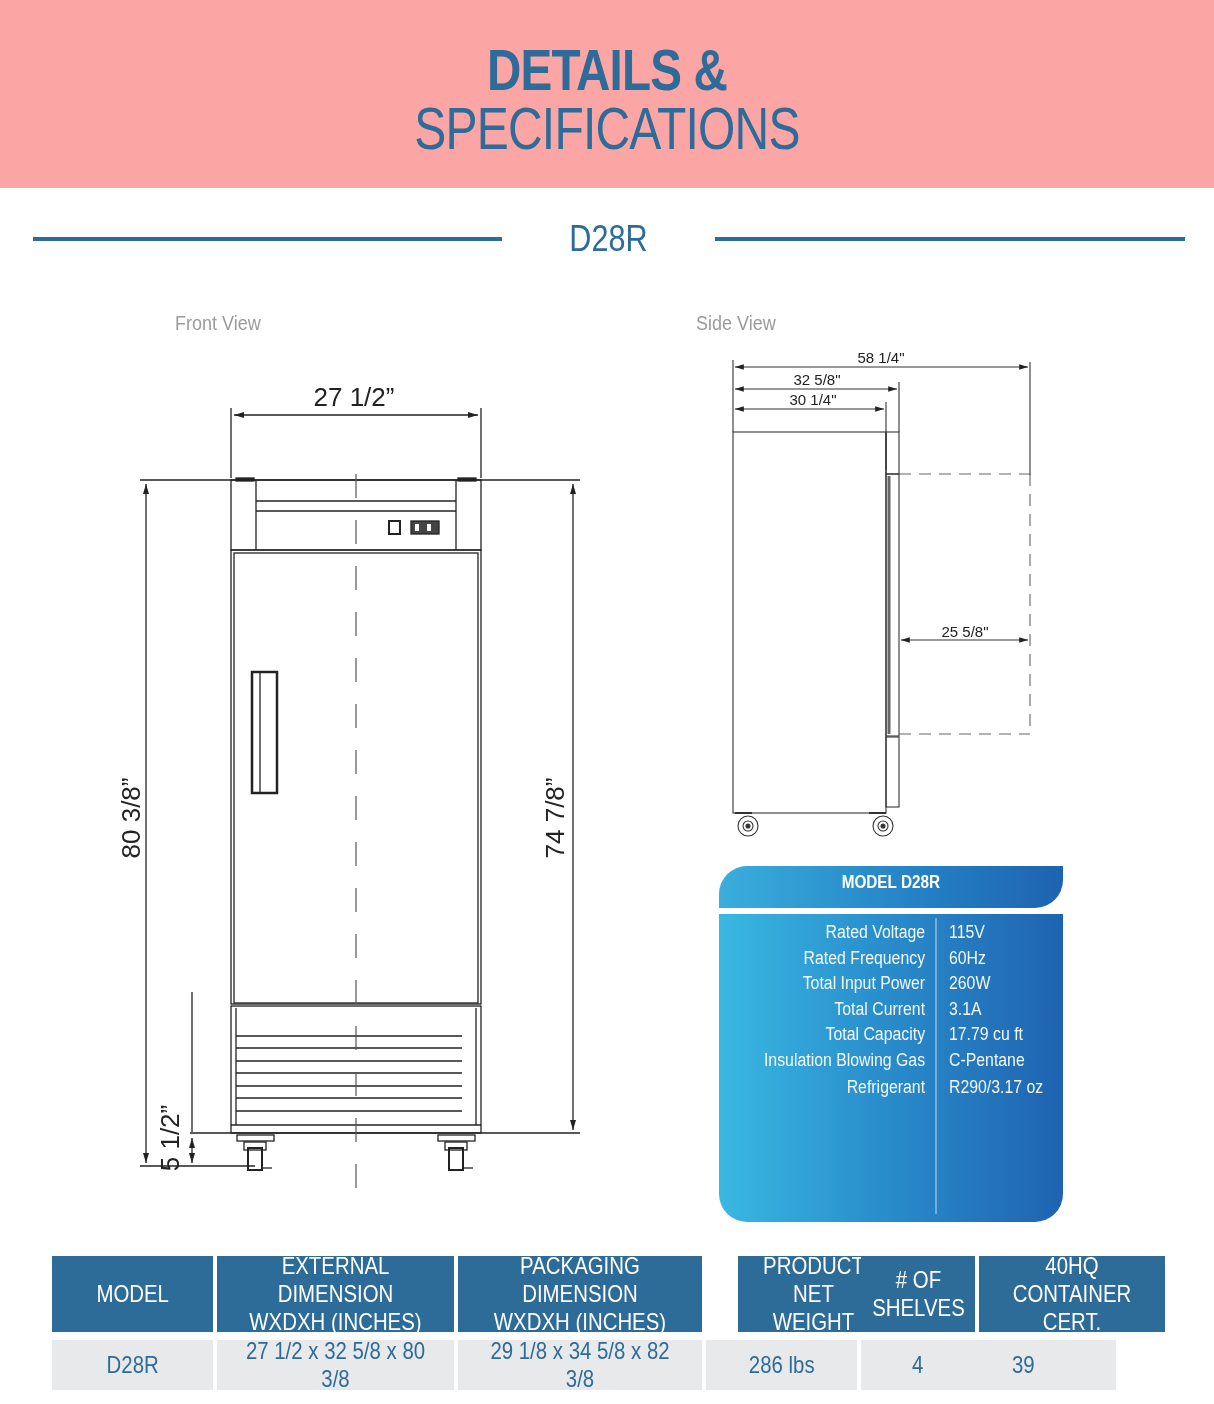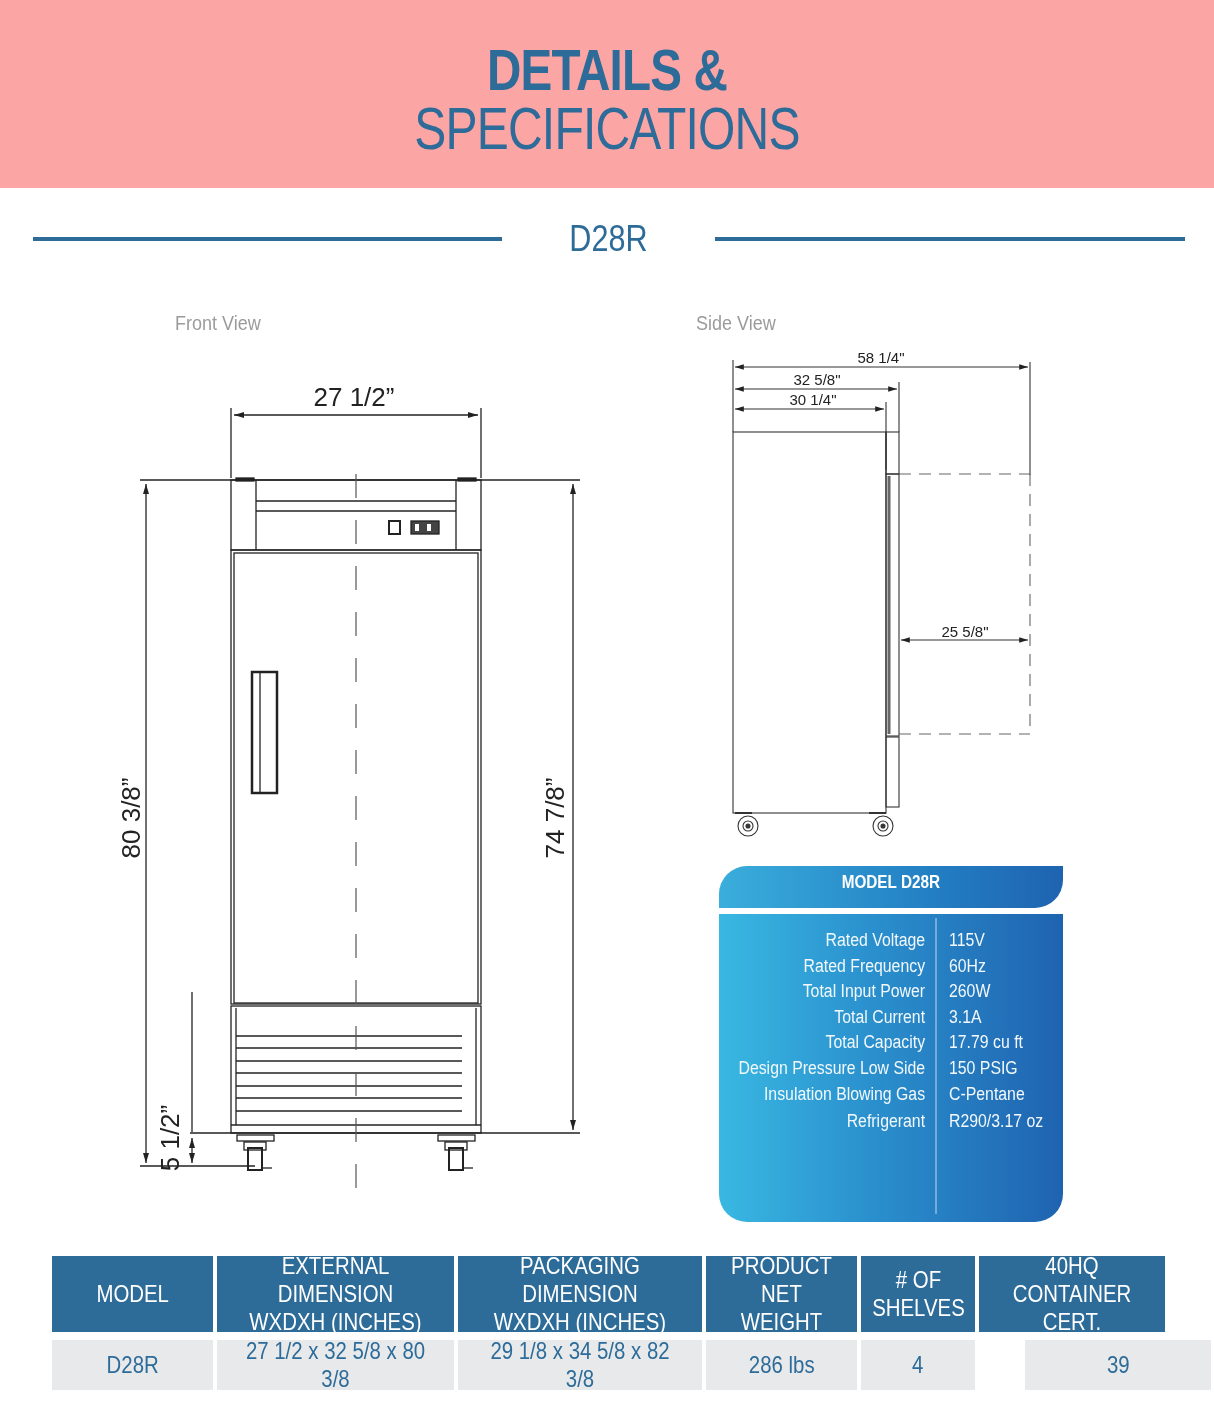--- a/index.html
+++ b/index.html
@@ -22,21 +22,21 @@
   .view-label.side { left: 696px; }
 
   svg.drawing { position: absolute; left: 0; top: 0; width: 1214px; height: 1240px; }
   .dim-text { font-family: "Liberation Sans", sans-serif; fill: #222; }
 
   .spec-panel { position: absolute; left: 719px; top: 866px; width: 344px; }
   .spec-header { height: 42px; border-radius: 28px 0 28px 0; background: linear-gradient(90deg, #3aaedc 0%, #2380c4 60%, #1f63b0 100%);
     color: #fff; font-weight: bold; font-size: 18px; text-align: center; line-height: 32px; }
   .spec-header span { display: inline-block; transform: scaleX(0.85); }
   .spec-body { margin-top: 6px; height: 308px; border-radius: 0 0 28px 28px;
-    background: linear-gradient(90deg, #39b8e2 0%, #2a8fcd 45%, #1f63b0 100%); position: relative; padding-top: 16px; }
+    background: linear-gradient(90deg, #39b8e2 0%, #2a8fcd 45%, #1f63b0 100%); position: relative; padding-top: 8px; }
   .spec-divider { position: absolute; left: 216px; top: 4px; bottom: 8px; width: 2px; background: rgba(170,200,230,0.6); }
   .spec-row { position: relative; height: 25.5px; color: #f2f8fc; font-size: 18px; }
   .spec-label { position: absolute; right: 138px; white-space: nowrap; transform: scaleX(0.88); transform-origin: right; }
   .spec-value { position: absolute; left: 230px; white-space: nowrap; transform: scaleX(0.88); transform-origin: left; }
 
   .table { position: absolute; left: 52px; top: 1256px; }
   .th, .td { position: absolute; text-align: center; display: flex; align-items: center; justify-content: center; }
   .th { top: 0; height: 76px; background: #2d6b99; color: #fff; font-size: 24px; line-height: 28px; }
   .td { top: 84px; height: 50px; background: #e8e9eb; color: #2d6b99; font-size: 24px; }
   .th span, .td span { display: inline-block; transform: scaleX(0.85); white-space: pre-line; }
@@ -195,24 +195,20 @@
         <span class="spec-value">260W</span>
       </div>
     <div class="spec-row">
         <span class="spec-label">Total Current</span>
         <span class="spec-value">3.1A</span>
       </div>
     <div class="spec-row">
         <span class="spec-label">Total Capacity</span>
         <span class="spec-value">17.79 cu ft</span>
       </div>
-    <div class="spec-row" style="height:26px">
-        <span class="spec-label">Design Pressure Low Side</span>
-        <span class="spec-value">150 PSIG</span>
-      </div>
     <div class="spec-row" style="height:27px">
         <span class="spec-label">Insulation Blowing Gas</span>
         <span class="spec-value">C-Pentane</span>
       </div>
     <div class="spec-row">
         <span class="spec-label">Refrigerant</span>
         <span class="spec-value">R290/3.17 oz</span>
       </div>
   </div>
 </div>
@@ -222,21 +218,21 @@
       <span>MODEL</span>
     </div>
   <div class="th" style="left:165px;width:237px">
       <span>EXTERNAL DIMENSION
 WXDXH (INCHES)</span>
     </div>
   <div class="th" style="left:406px;width:244px">
       <span>PACKAGING DIMENSION
 WXDXH (INCHES)</span>
     </div>
-  <div class="th" style="left:654px;width:151px">
+  <div class="th" style="left:686px;width:151px">
       <span>PRODUCT NET
 WEIGHT</span>
     </div>
   <div class="th" style="left:809px;width:114px">
       <span># OF
 SHELVES</span>
     </div>
   <div class="th" style="left:927px;width:186px">
       <span>40HQ
 CONTAINER CERT.</span>
@@ -250,16 +246,16 @@
     </div>
   <div class="td" style="left:406px;width:244px">
       <span>29 1/8 x 34 5/8 x 82 3/8</span>
     </div>
   <div class="td" style="left:654px;width:151px">
       <span>286 lbs</span>
     </div>
   <div class="td" style="left:809px;width:114px">
       <span>4</span>
     </div>
-  <div class="td" style="left:973px;width:186px">
+  <div class="td" style="left:878px;width:186px">
       <span>39</span>
     </div>
 </div>
 
 </body></html>

